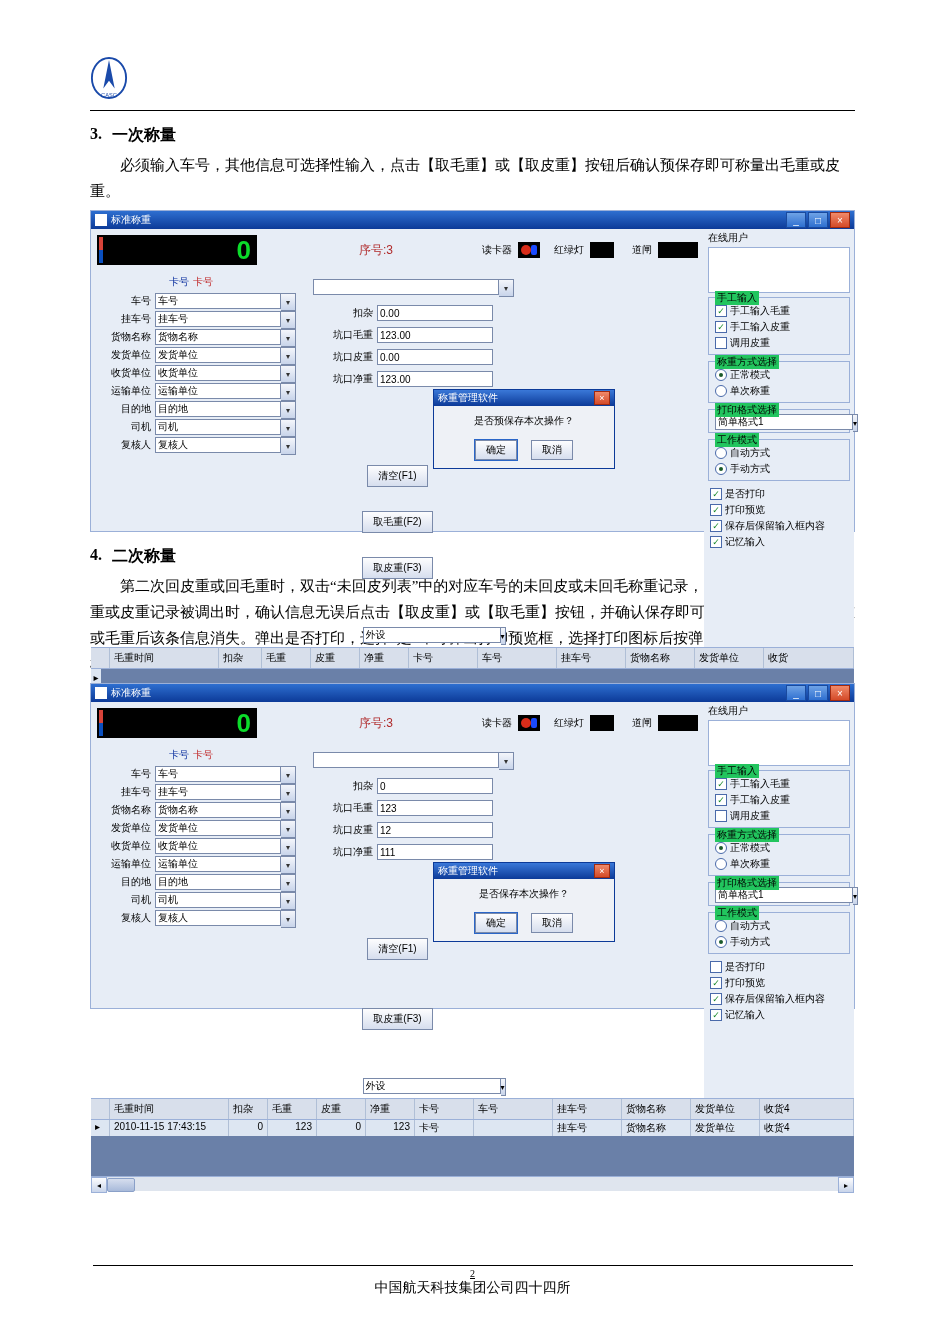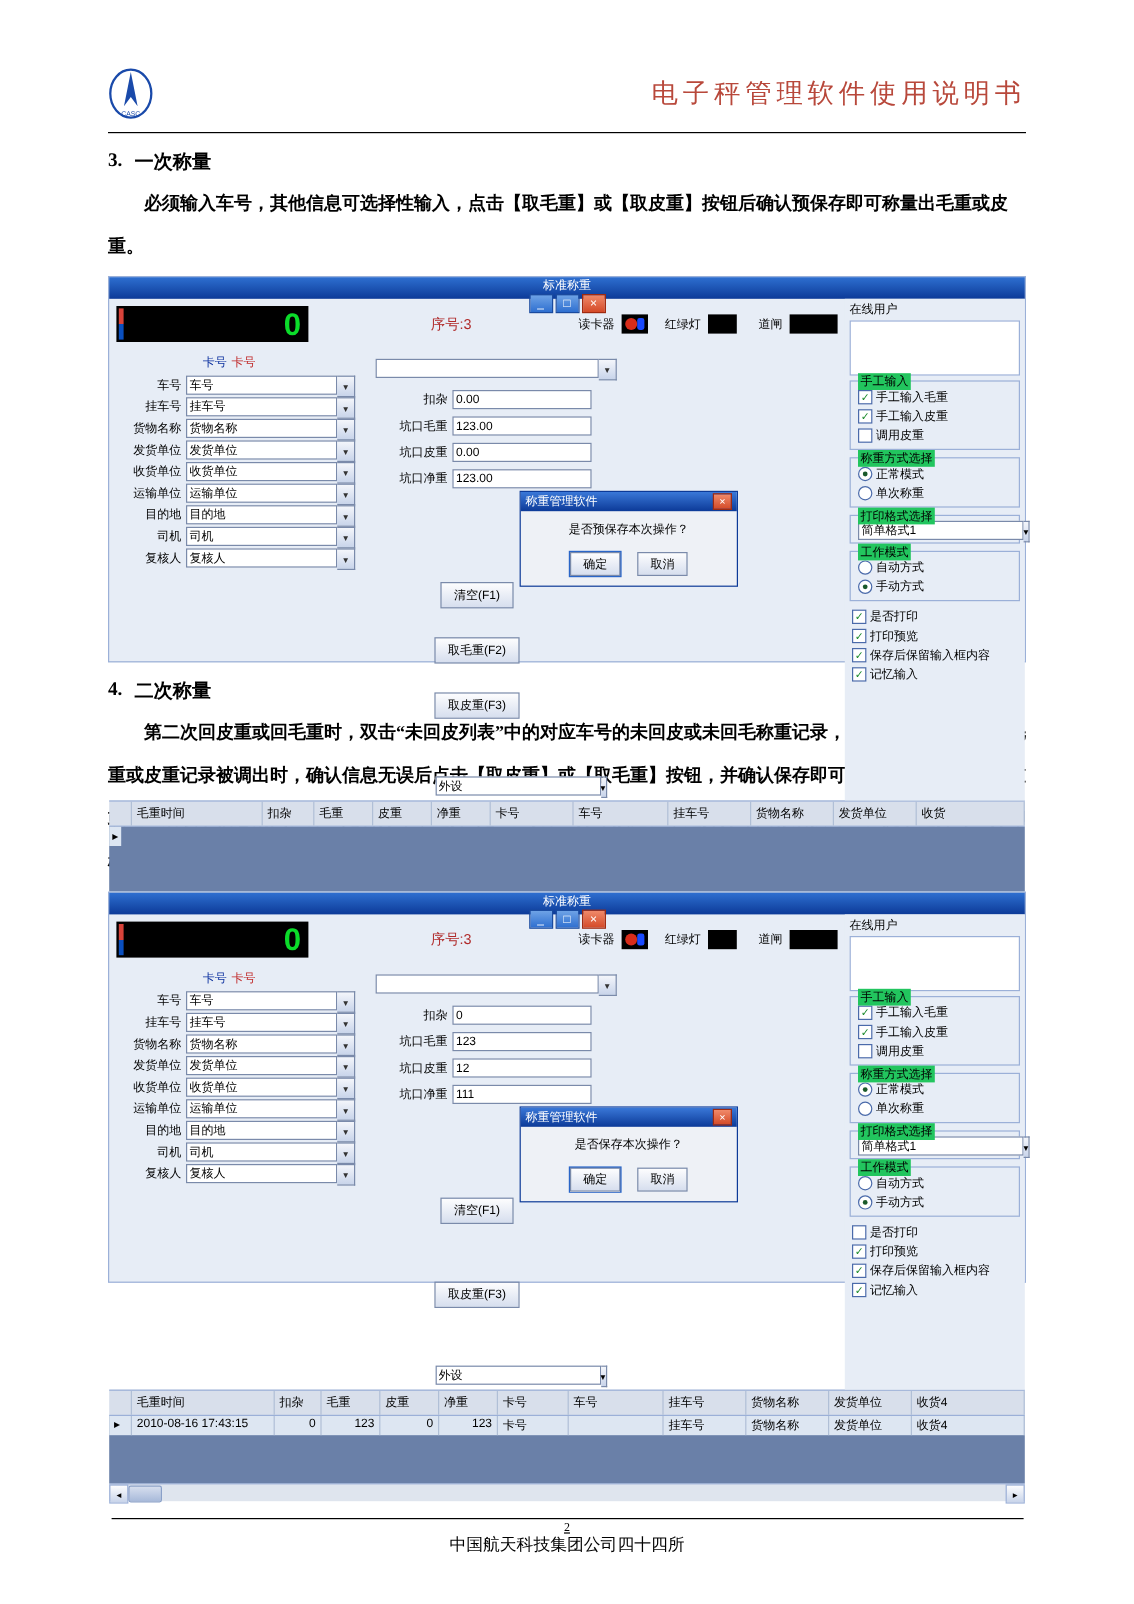--- a/index.html
+++ b/index.html
@@ -4,24 +4,24 @@
 <style>
 body { margin: 0; background: #fff; font-family: "SimSun", serif; }
 .page { width: 945px; height: 1337px; margin: 0 auto; position: relative; box-sizing: border-box; padding: 50px 90px 50px 90px; }
 .header { display: flex; align-items: center; justify-content: space-between; border-bottom: 1.5px solid #000; padding: 6px 0 10px 0; margin-bottom: 14px; }
 .logo { width: 38px; height: 44px; }
 .logo svg { width: 100%; height: 100%; }
 .header-title { color: #b8483b; font-family: "KaiTi","SimSun",serif; font-size: 22px; letter-spacing: 4px; }
 .sec-head { font-size: 16px; margin: 10px 0 6px 0; display: flex; gap: 10px; }
 .sec-head .num { font-family: "Times New Roman", serif; font-weight: bold; }
 .sec-head .ttl { font-weight: bold; }
-.body-text { font-size: 15px; line-height: 36px; text-indent: 2em; margin: 0 0 6px 0; font-weight: bold; }
+.body-text { font-size: 15px; line-height: 26px; text-indent: 2em; margin: 0 0 6px 0; }
 
 .shot { border: 1px solid #9bb0d8; background: #e7edf6; font-family: "SimSun","宋体",sans-serif; font-size: 10px; color: #000; position: relative; margin: 4px 0 14px 0; }
-.title-bar { height: 18px; background: linear-gradient(to bottom,#2e6fd0,#0c3a98); color: #fff; display: flex; align-items: center; padding: 0 4px; flex-direction: column; }
+.title-bar { height: 18px; background: linear-gradient(to bottom,#2e6fd0,#0c3a98); color: #fff; display: flex; align-items: center; padding: 0 4px; }
 .title-bar .t-icon { width: 12px; height: 12px; background: #fff; margin-right: 4px; }
 .title-bar .t-txt { flex: 1; font-size: 10px; }
 .win-btns { display: flex; gap: 2px; }
 .win-btn { width: 18px; height: 14px; background: linear-gradient(to bottom,#6fa3e6,#2e6fd0); border: 1px solid #1a4a9e; display: flex; align-items: center; justify-content: center; color: #fff; font-size: 10px; font-family: Arial; }
 .win-btn.close { background: linear-gradient(to bottom,#f08a6a,#d44a28); border-color:#a02a10; }
 
 .top-strip { display: flex; align-items: center; height: 38px; padding: 2px 6px; gap:6px; }
 .wt-disp { width: 160px; height: 30px; background: #000; position: relative; }
 .wt-disp .stripe { position: absolute; left: 2px; top: 2px; width: 4px; height: 26px; background: linear-gradient(to bottom,#d8433a 50%,#0a4fbf 50%); }
 .wt-disp .num { position: absolute; right: 6px; top: 0; color: #0bdc2a; font-size: 26px; font-weight: bold; font-family: Arial; }
@@ -92,21 +92,20 @@
 <div class="page">
 
   <div class="header">
     <div class="logo">
       <svg viewBox="0 0 40 46">
           <ellipse cx="20" cy="23" rx="18" ry="21" fill="none" stroke="#1a4aaa" stroke-width="2"></ellipse>
           <path d="M20 4 L26 34 L20 26 L14 34 Z" fill="#1a4aaa"></path>
           <text x="20" y="43" font-size="6" text-anchor="middle" fill="#1a4aaa" font-family="Arial">CASC</text>
         </svg>
     </div>
-    <div class="header-title">电子秤管理软件使用说明书</div>
   </div>
 
   <div class="sec-head">
     <span class="num">3.</span>
     <span class="ttl">一次称量</span>
   </div>
   <p class="body-text">必须输入车号，其他信息可选择性输入，点击【取毛重】或【取皮重】按钮后确认预保存即可称量出毛重或皮重。</p>
 
   <div class="shot" style="height:320px;">
     <div class="title-bar">
@@ -569,21 +568,21 @@
       <div class="gh" style="width:50px;">卡号</div>
       <div class="gh" style="width:70px;">车号</div>
       <div class="gh" style="width:60px;">挂车号</div>
       <div class="gh" style="width:60px;">货物名称</div>
       <div class="gh" style="width:60px;">发货单位</div>
       <div class="gh" style="flex:1;">收货4</div>
     </div>
     <div class="grid-body" style="height:56px;">
       <div class="row-line">
         <div class="cell" style="width:10px;">▸</div>
-        <div class="cell" style="width:110px;">2010-08-16 17:43:15</div>
+        <div class="cell" style="width:110px;">2010-11-15 17:43:15</div>
         <div class="cell" style="width:30px;text-align:right;">0</div>
         <div class="cell" style="width:40px;text-align:right;">123</div>
         <div class="cell" style="width:40px;text-align:right;">0</div>
         <div class="cell" style="width:40px;text-align:right;">123</div>
         <div class="cell" style="width:50px;">卡号</div>
         <div class="cell" style="width:70px;"></div>
         <div class="cell" style="width:60px;">挂车号</div>
         <div class="cell" style="width:60px;">货物名称</div>
         <div class="cell" style="width:60px;">发货单位</div>
         <div class="cell" style="flex:1;">收货4</div>

